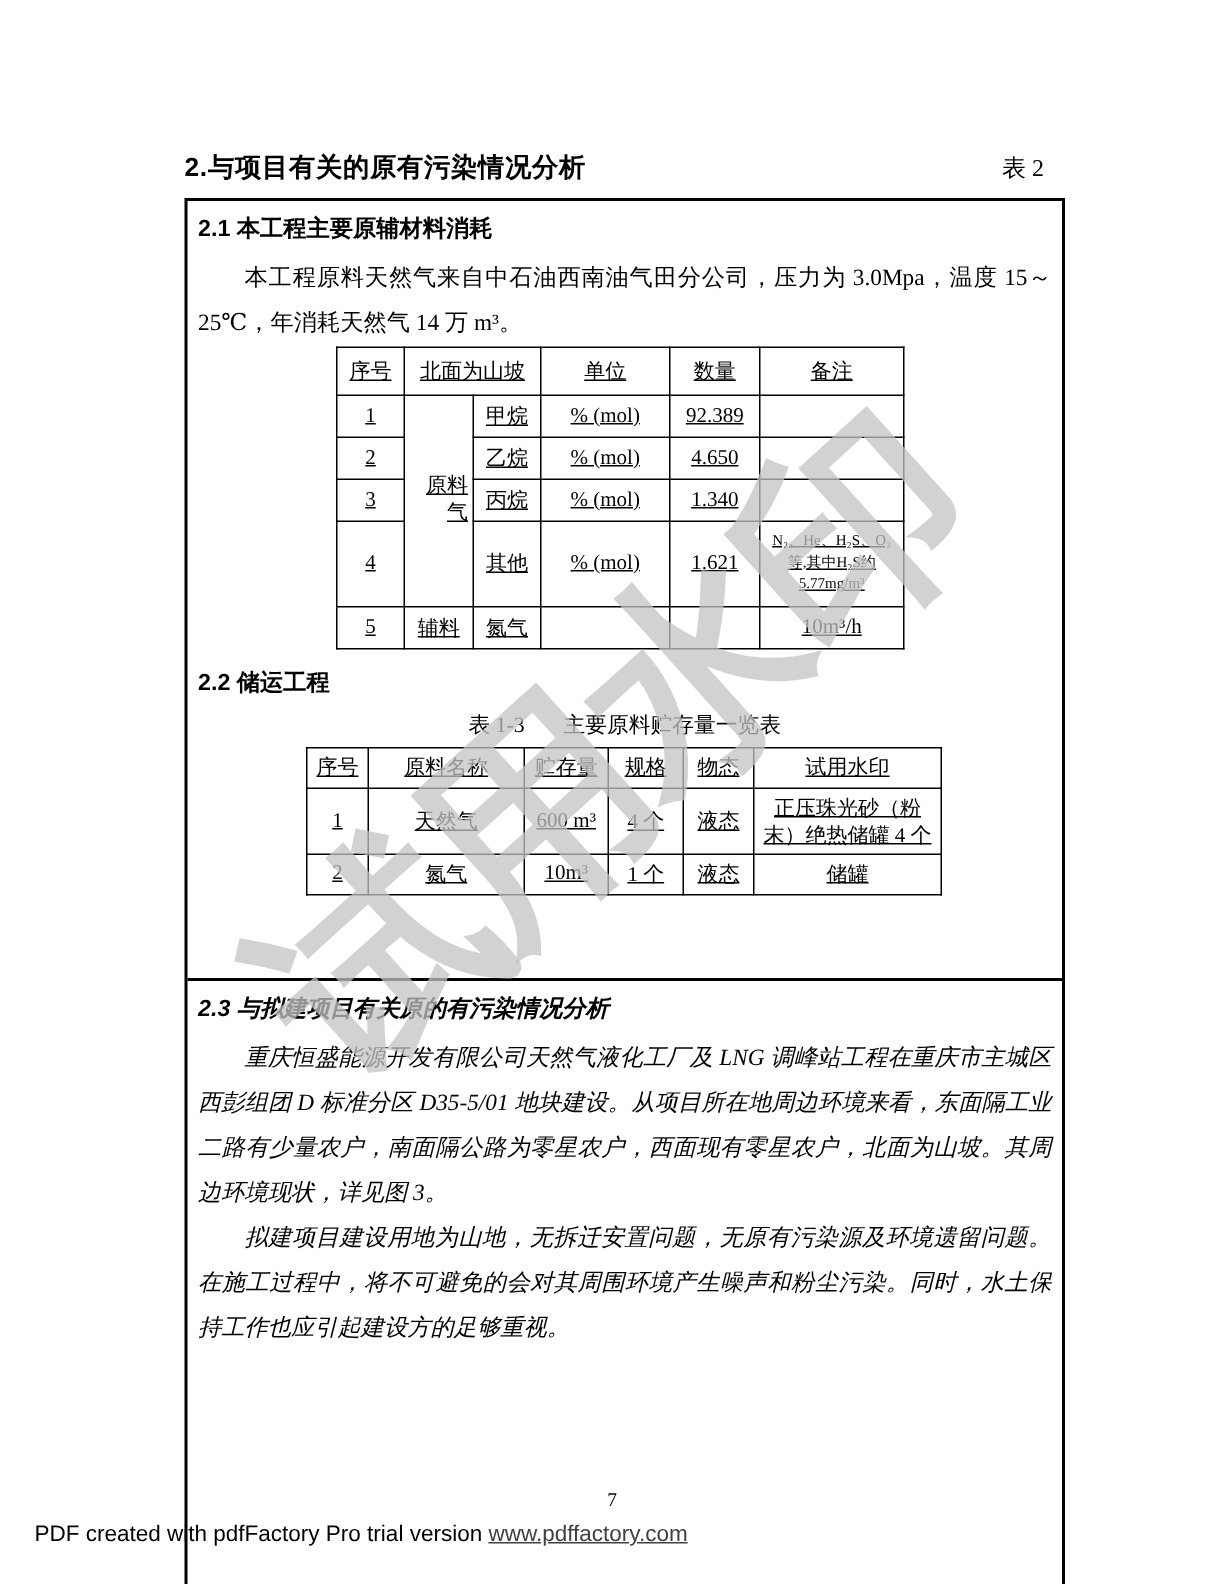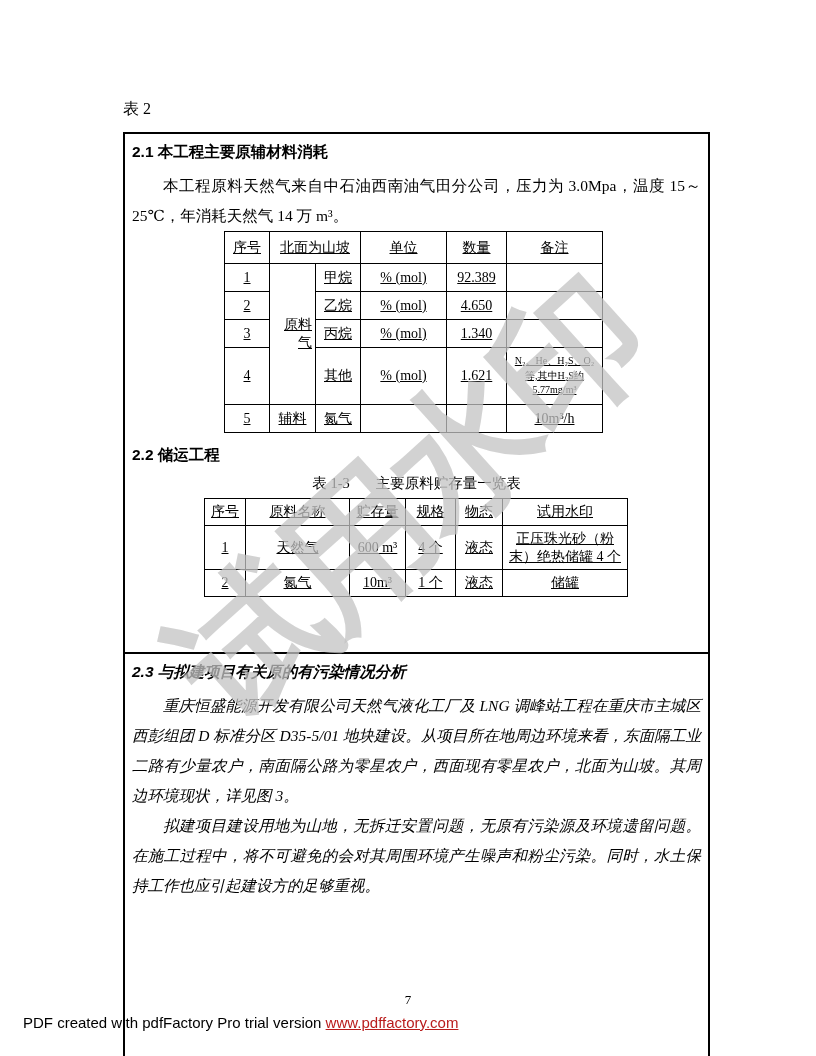--- a/index.html
+++ b/index.html
@@ -62,28 +62,29 @@
   }
 
   .page-number {
     position:absolute; left:0; top:992px; width:816px;
     text-align:center; font-size:13px;
   }
   .pdf-footer {
     position:absolute; left:23px; top:1014px;
     font-family:"Liberation Sans","DejaVu Sans",sans-serif; font-size:15px;
   }
-  .pdf-footer a { color:#b91c1c; text-decoration:underline; cursor:pointer; }
+  .pdf-footer a { color:#404040; text-decoration:underline; cursor:pointer; }
 </style>
 </head>
 <body>
 
 <div class="page">
 
   <div class="title-row">
+    <span class="doc-title">2.与项目有关的原有污染情况分析</span>
     <span class="corner-label">表 2</span>
   </div>
 
   <div class="main-box">
 
     <div class="cell cell-1">
       <div class="sec-heading">2.1 本工程主要原辅材料消耗</div>
       <p class="body-para">本工程原料天然气来自中石油西南油气田分公司，压力为 3.0Mpa，温度 15～25℃，年消耗天然气 14 万 m³。</p>
 
 

